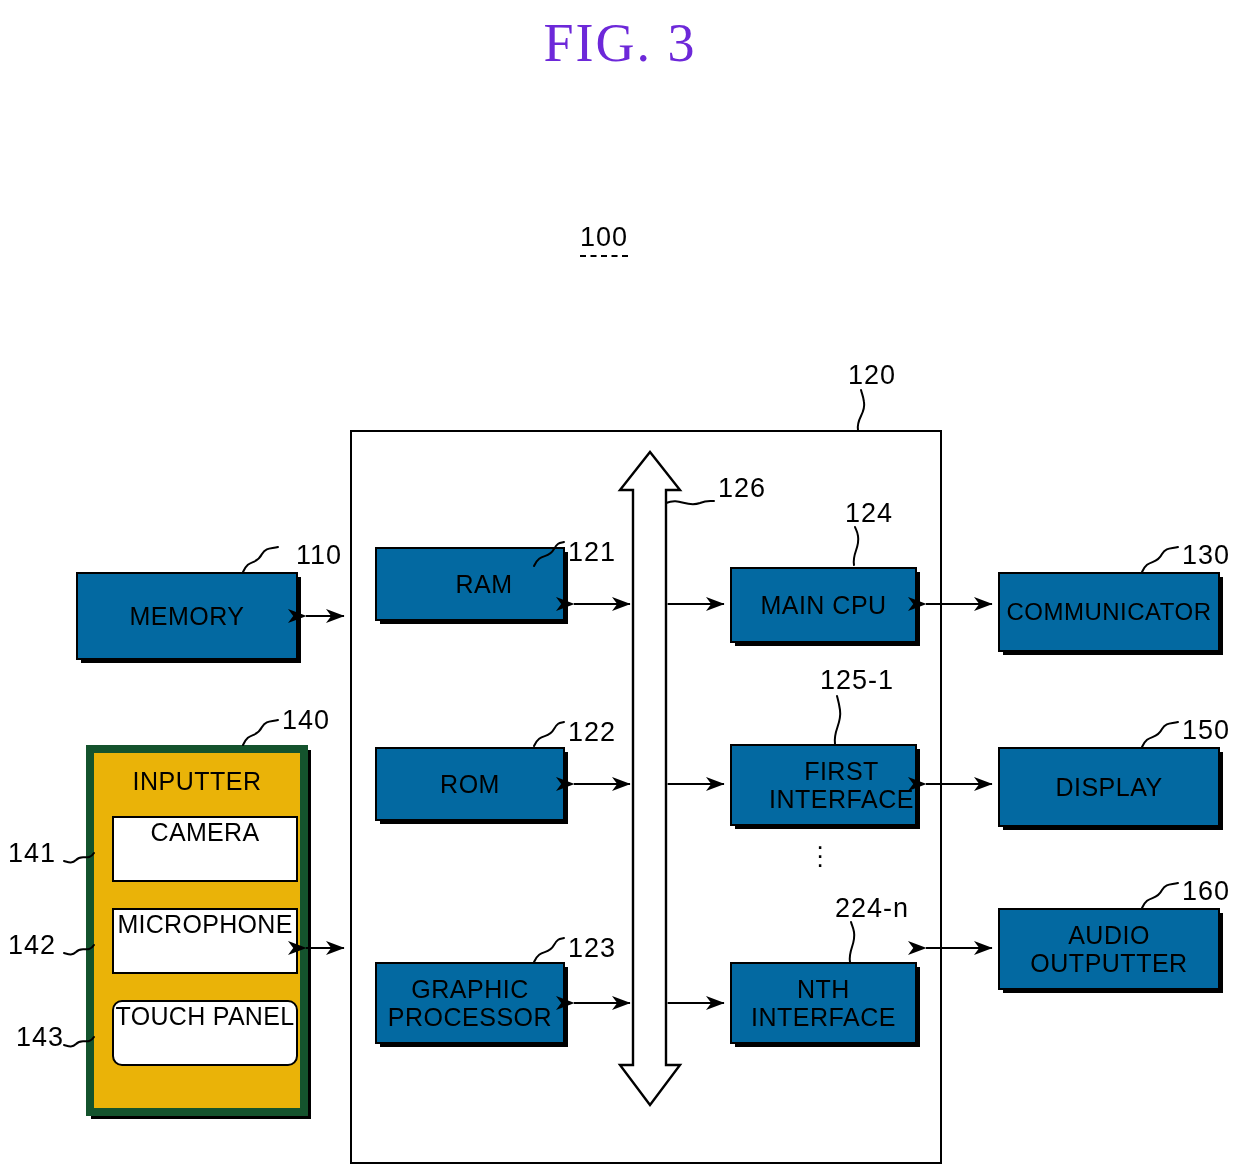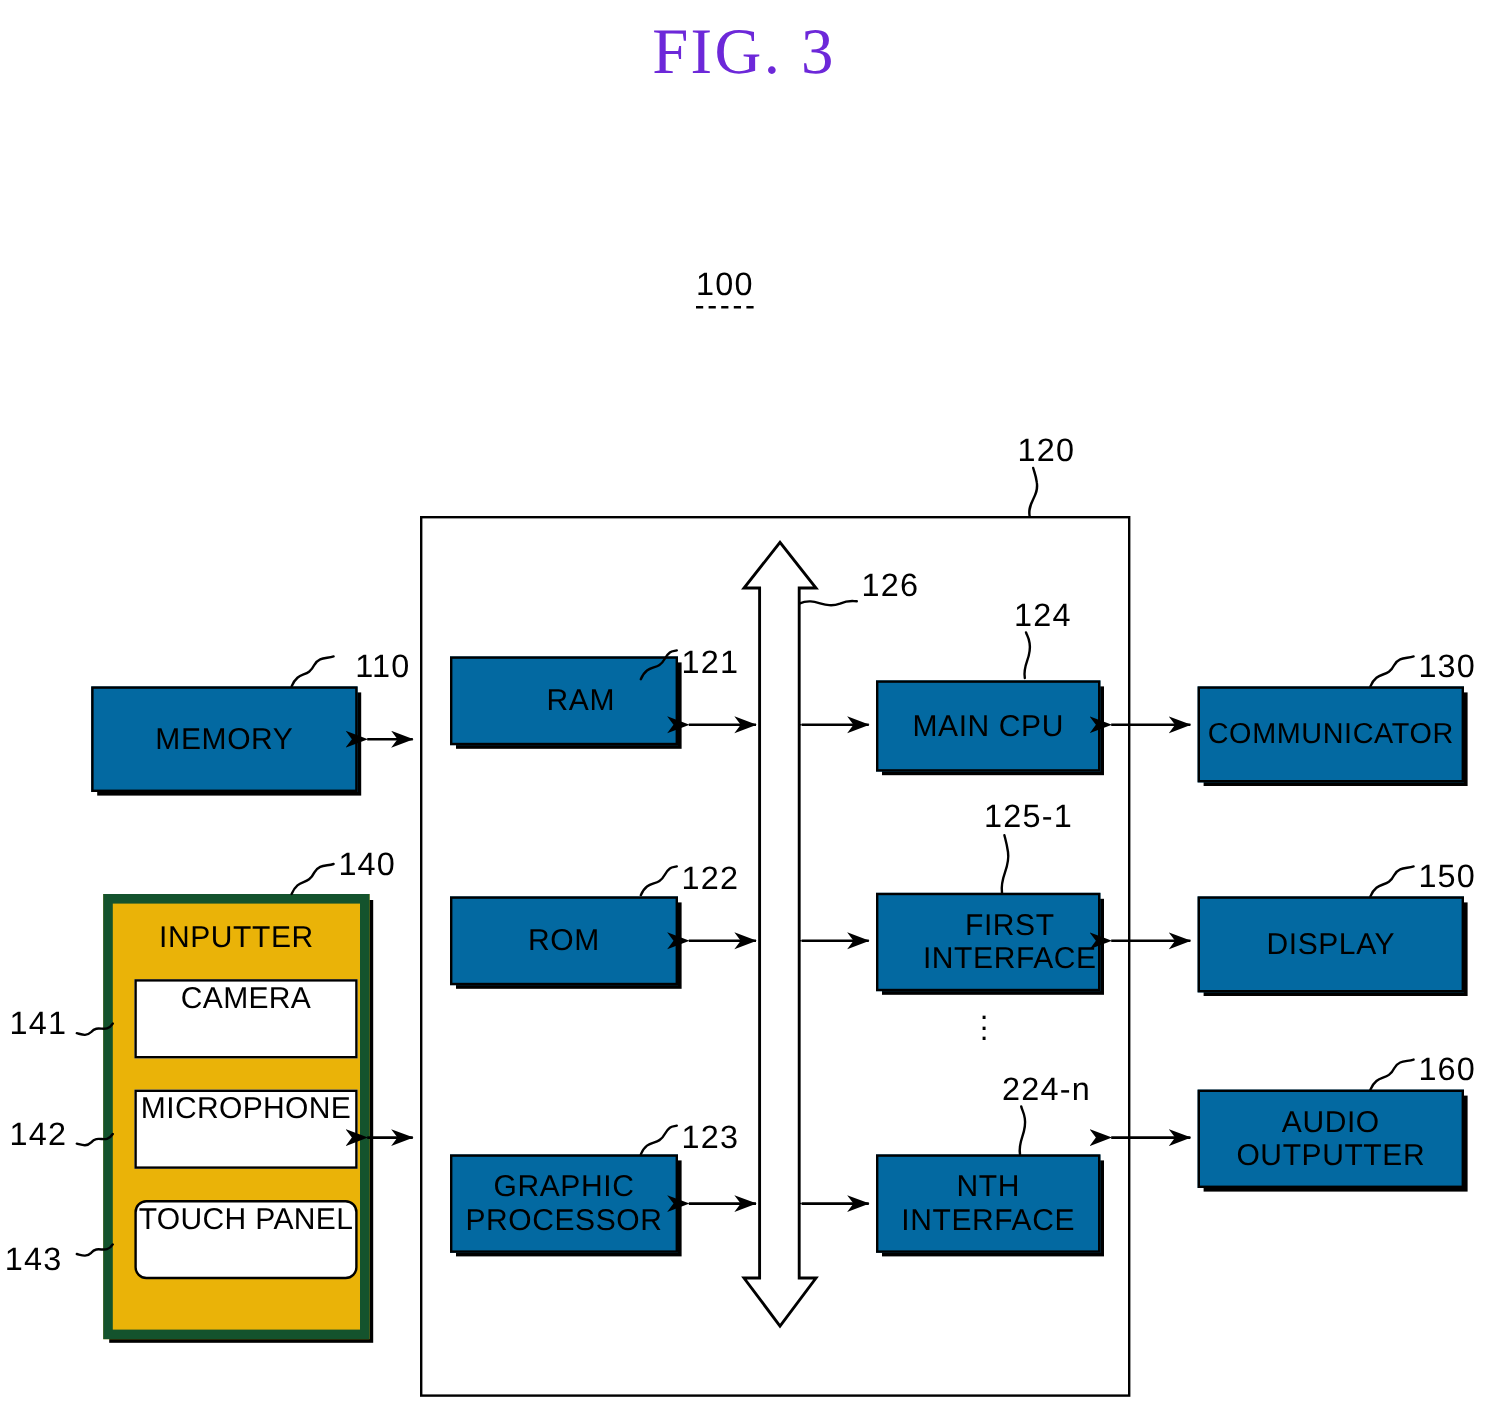--- a/index.html
+++ b/index.html
@@ -205,21 +205,21 @@
     <span class="lbl">
       <span>AUDIO</span><br>
       <span>OUTPUTTER</span>
     </span>
   </div>
 
   <div class="refnum" style="left:283px; top:540px;margin-left:13px;">110</div>
   <div class="refnum" style="left:282px; top:705px;">140</div>
   <div class="refnum" style="left:8px;   top:838px;">141</div>
   <div class="refnum" style="left:8px;   top:930px;">142</div>
-  <div class="refnum" style="left:4px;   top:1022px;margin-top:12px;">143</div>
+  <div class="refnum" style="left:16px;   top:1022px;">143</div>
 
   <div class="refnum" style="left:848px; top:360px;">120</div>
   <div class="refnum" style="left:718px; top:473px;">126</div>
   <div class="refnum" style="left:568px; top:537px;">121</div>
   <div class="refnum" style="left:568px; top:717px;">122</div>
   <div class="refnum" style="left:568px; top:933px;">123</div>
   <div class="refnum" style="left:845px; top:498px;">124</div>
   <div class="refnum" style="left:820px; top:665px;">125-1</div>
   <div class="refnum" style="left:835px; top:893px;">224-n</div>
   <div class="refnum" style="left:1182px; top:540px;">130</div>

